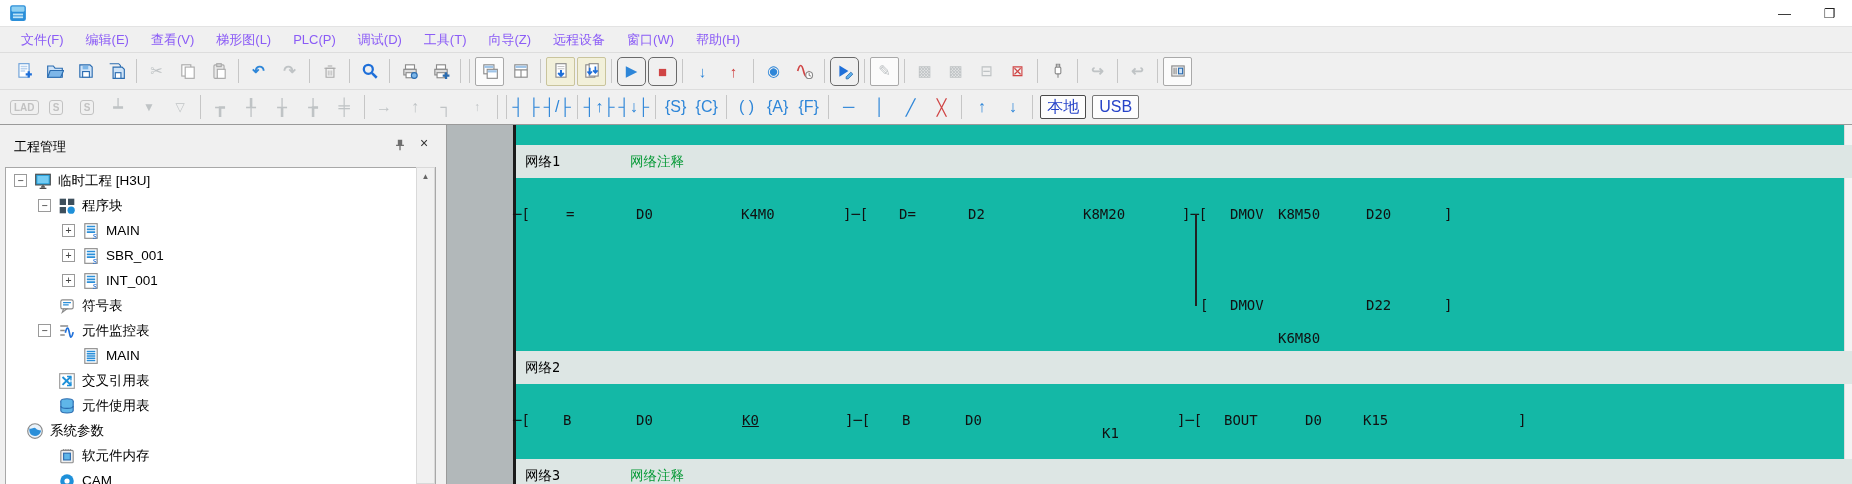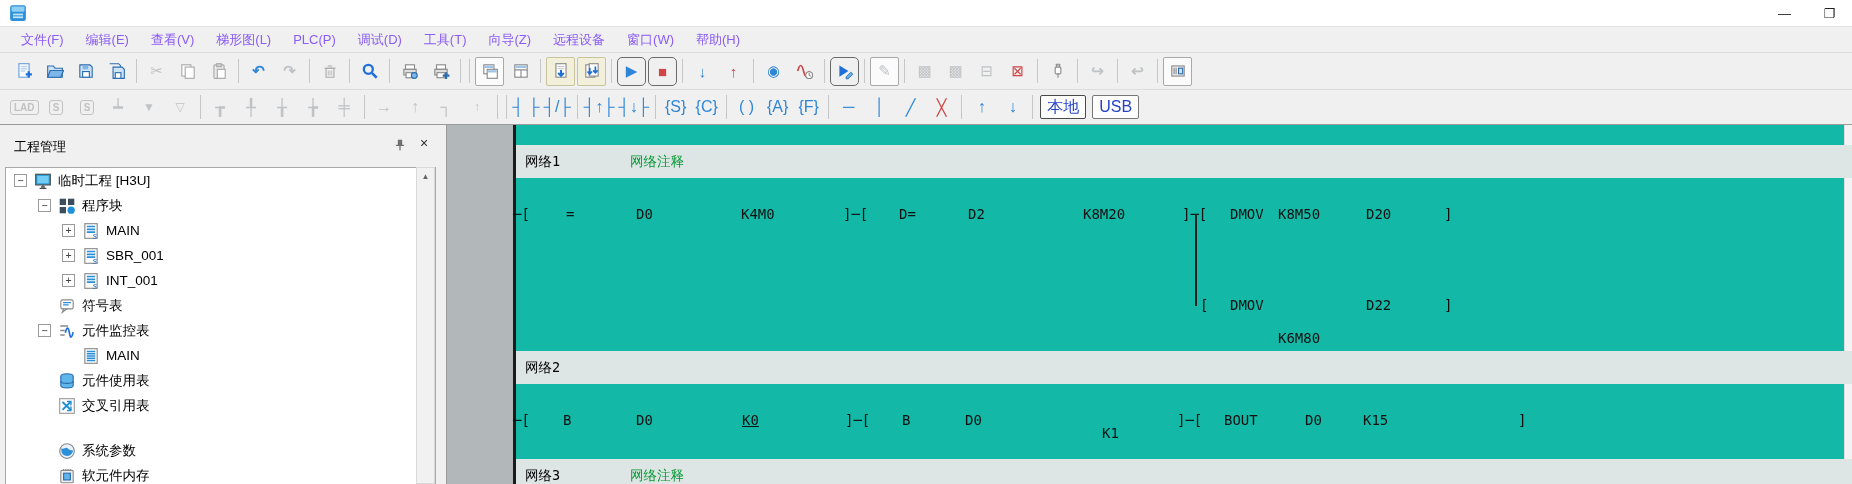--- a/index.html
+++ b/index.html
@@ -439,39 +439,39 @@
                 <rect x="2.5" y="1.5" width="11" height="13" fill="#fff" stroke="#8a8a8a"></rect>
                 <path d="M4.2 4h7.6M4.2 6h7.6M4.2 8h7.6M4.2 10h7.6M4.2 12h7.6" stroke="#2b8fd9" stroke-width="1.4"></path>
               </svg>
             </span>
             <span class="tree-label">MAIN</span>
           </div>
           <div class="tree-row" style="padding-left: 32px;">
             <span class="expander none"></span>
             <span class="tree-icon">
               <svg width="18" height="18" viewBox="0 0 16 16">
+                <rect x="1.5" y="1.5" width="13" height="13" fill="#fff" stroke="#9a9a9a"></rect>
+                <path d="M4 4.5l7.5 7M11.5 4L4 11.5" stroke="#1e90d9" stroke-width="1.7"></path>
+                <path d="M11.5 8.5v3.5H8M8 4h3.5v3.5" fill="none" stroke="#1e90d9" stroke-width="1.2"></path>
+              </svg>
+            </span>
+            <span class="tree-label">交叉引用表</span>
+          </div>
+          <div class="tree-row" style="padding-left: 32px;">
+            <span class="expander none"></span>
+            <span class="tree-icon">
+              <svg width="18" height="18" viewBox="0 0 16 16">
                 <ellipse cx="8" cy="3.8" rx="5.5" ry="2.2" fill="#5fb6e8" stroke="#2b6cb0"></ellipse>
                 <path d="M2.5 3.8v8.2c0 1.2 2.5 2.2 5.5 2.2s5.5-1 5.5-2.2V3.8" fill="#5fb6e8" stroke="#2b6cb0"></path>
                 <path d="M2.5 7.9c0 1.2 2.5 2.2 5.5 2.2s5.5-1 5.5-2.2" fill="none" stroke="#2b6cb0"></path>
               </svg>
             </span>
             <span class="tree-label">元件使用表</span>
           </div>
-          <div class="tree-row" style="padding-left: 32px;">
-            <span class="expander none"></span>
-            <span class="tree-icon">
-              <svg width="18" height="18" viewBox="0 0 16 16">
-                <rect x="1.5" y="1.5" width="13" height="13" fill="#fff" stroke="#9a9a9a"></rect>
-                <path d="M4 4.5l7.5 7M11.5 4L4 11.5" stroke="#1e90d9" stroke-width="1.7"></path>
-                <path d="M11.5 8.5v3.5H8M8 4h3.5v3.5" fill="none" stroke="#1e90d9" stroke-width="1.2"></path>
-              </svg>
-            </span>
-            <span class="tree-label">交叉引用表</span>
-          </div>
-          <div class="tree-row" style="padding-left: 32px; margin-top: 20px;">
+          <div class="tree-row" style="">
             <span class="expander none"></span>
             <span class="tree-icon">
               <svg width="18" height="18" viewBox="0 0 16 16">
                 <circle cx="8" cy="8" r="6.5" fill="#eaf3fb" stroke="#8a8a8a"></circle>
                 <path d="M3 5.5c2 1.6 4-1.6 6 .4s4 .6 4.4 2.1c-1 4-4.8 5.2-7.4 4.1S2.6 8.6 3 5.5z" fill="#2b8fd9"></path>
               </svg>
             </span>
             <span class="tree-label">系统参数</span>
           </div>
           <div class="tree-row" style="padding-left: 32px;">

